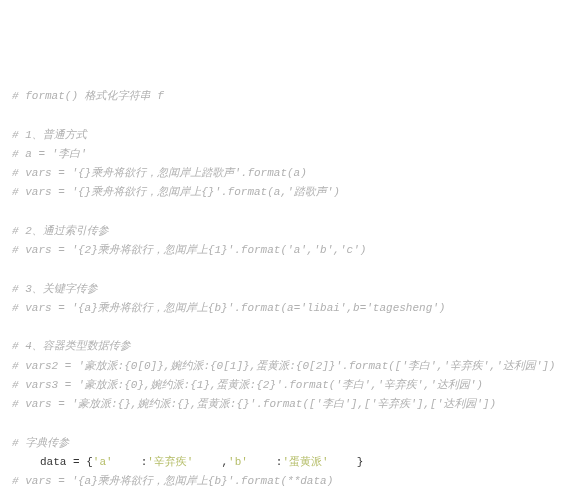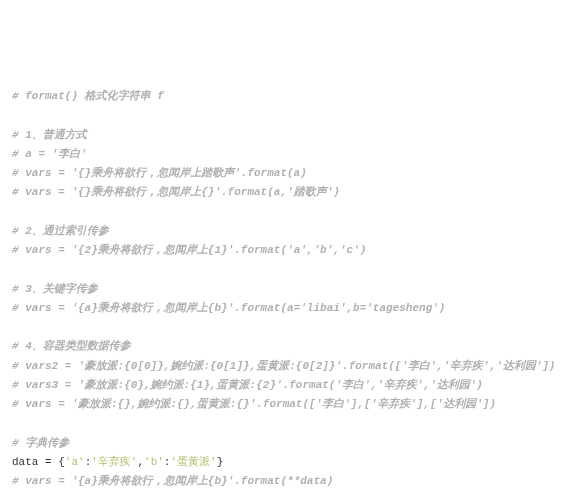--- a/index.html
+++ b/index.html
@@ -9,22 +9,22 @@
     font-family: Consolas, Menlo, "Courier New", monospace;
     font-size: 11px;
     line-height: 1.75;
     color: #333333;
     white-space: pre;
     width: 564px;
     box-sizing: border-box;
     overflow: hidden;
   }
   .line { display: block; }
-  .cm  { color: #b0b0b0; font-style: italic; font-weight: bold; }  
-  .id  { color: #333333; }                       
+  .cm  { color: #b0b0b0; font-style: italic; }  
+  .id  { color: #333333; margin-left: 28px; }                       
   .str { color: #b5bd68; }                       
 </style>
 </head>
 <body>
 
 
 
 <div id="code-container"><div class="line"><span class="cm"># format() 格式化字符串 f</span></div><div class="line">&nbsp;</div><div class="line"><span class="cm"># 1、普通方式</span></div><div class="line"><span class="cm"># a = '李白'</span></div><div class="line"><span class="cm"># vars = '{}乘舟将欲行，忽闻岸上踏歌声'.format(a)</span></div><div class="line"><span class="cm"># vars = '{}乘舟将欲行，忽闻岸上{}'.format(a,'踏歌声')</span></div><div class="line">&nbsp;</div><div class="line"><span class="cm"># 2、通过索引传参</span></div><div class="line"><span class="cm"># vars = '{2}乘舟将欲行，忽闻岸上{1}'.format('a','b','c')</span></div><div class="line">&nbsp;</div><div class="line"><span class="cm"># 3、关键字传参</span></div><div class="line"><span class="cm"># vars = '{a}乘舟将欲行，忽闻岸上{b}'.format(a='libai',b='tagesheng')</span></div><div class="line">&nbsp;</div><div class="line"><span class="cm"># 4、容器类型数据传参</span></div><div class="line"><span class="cm"># vars2 = '豪放派:{0[0]},婉约派:{0[1]},蛋黄派:{0[2]}'.format(['李白','辛弃疾','达利园'])</span></div><div class="line"><span class="cm"># vars3 = '豪放派:{0},婉约派:{1},蛋黄派:{2}'.format('李白','辛弃疾','达利园')</span></div><div class="line"><span class="cm"># vars = '豪放派:{},婉约派:{},蛋黄派:{}'.format(['李白'],['辛弃疾'],['达利园'])</span></div><div class="line">&nbsp;</div><div class="line"><span class="cm"># 字典传参</span></div><div class="line"><span class="id">data = {</span><span class="str">'a'</span><span class="id">:</span><span class="str">'辛弃疾'</span><span class="id">,</span><span class="str">'b'</span><span class="id">:</span><span class="str">'蛋黄派'</span><span class="id">}</span></div><div class="line"><span class="cm"># vars = '{a}乘舟将欲行，忽闻岸上{b}'.format(**data)</span></div><div class="line">&nbsp;</div></div>
 
 

